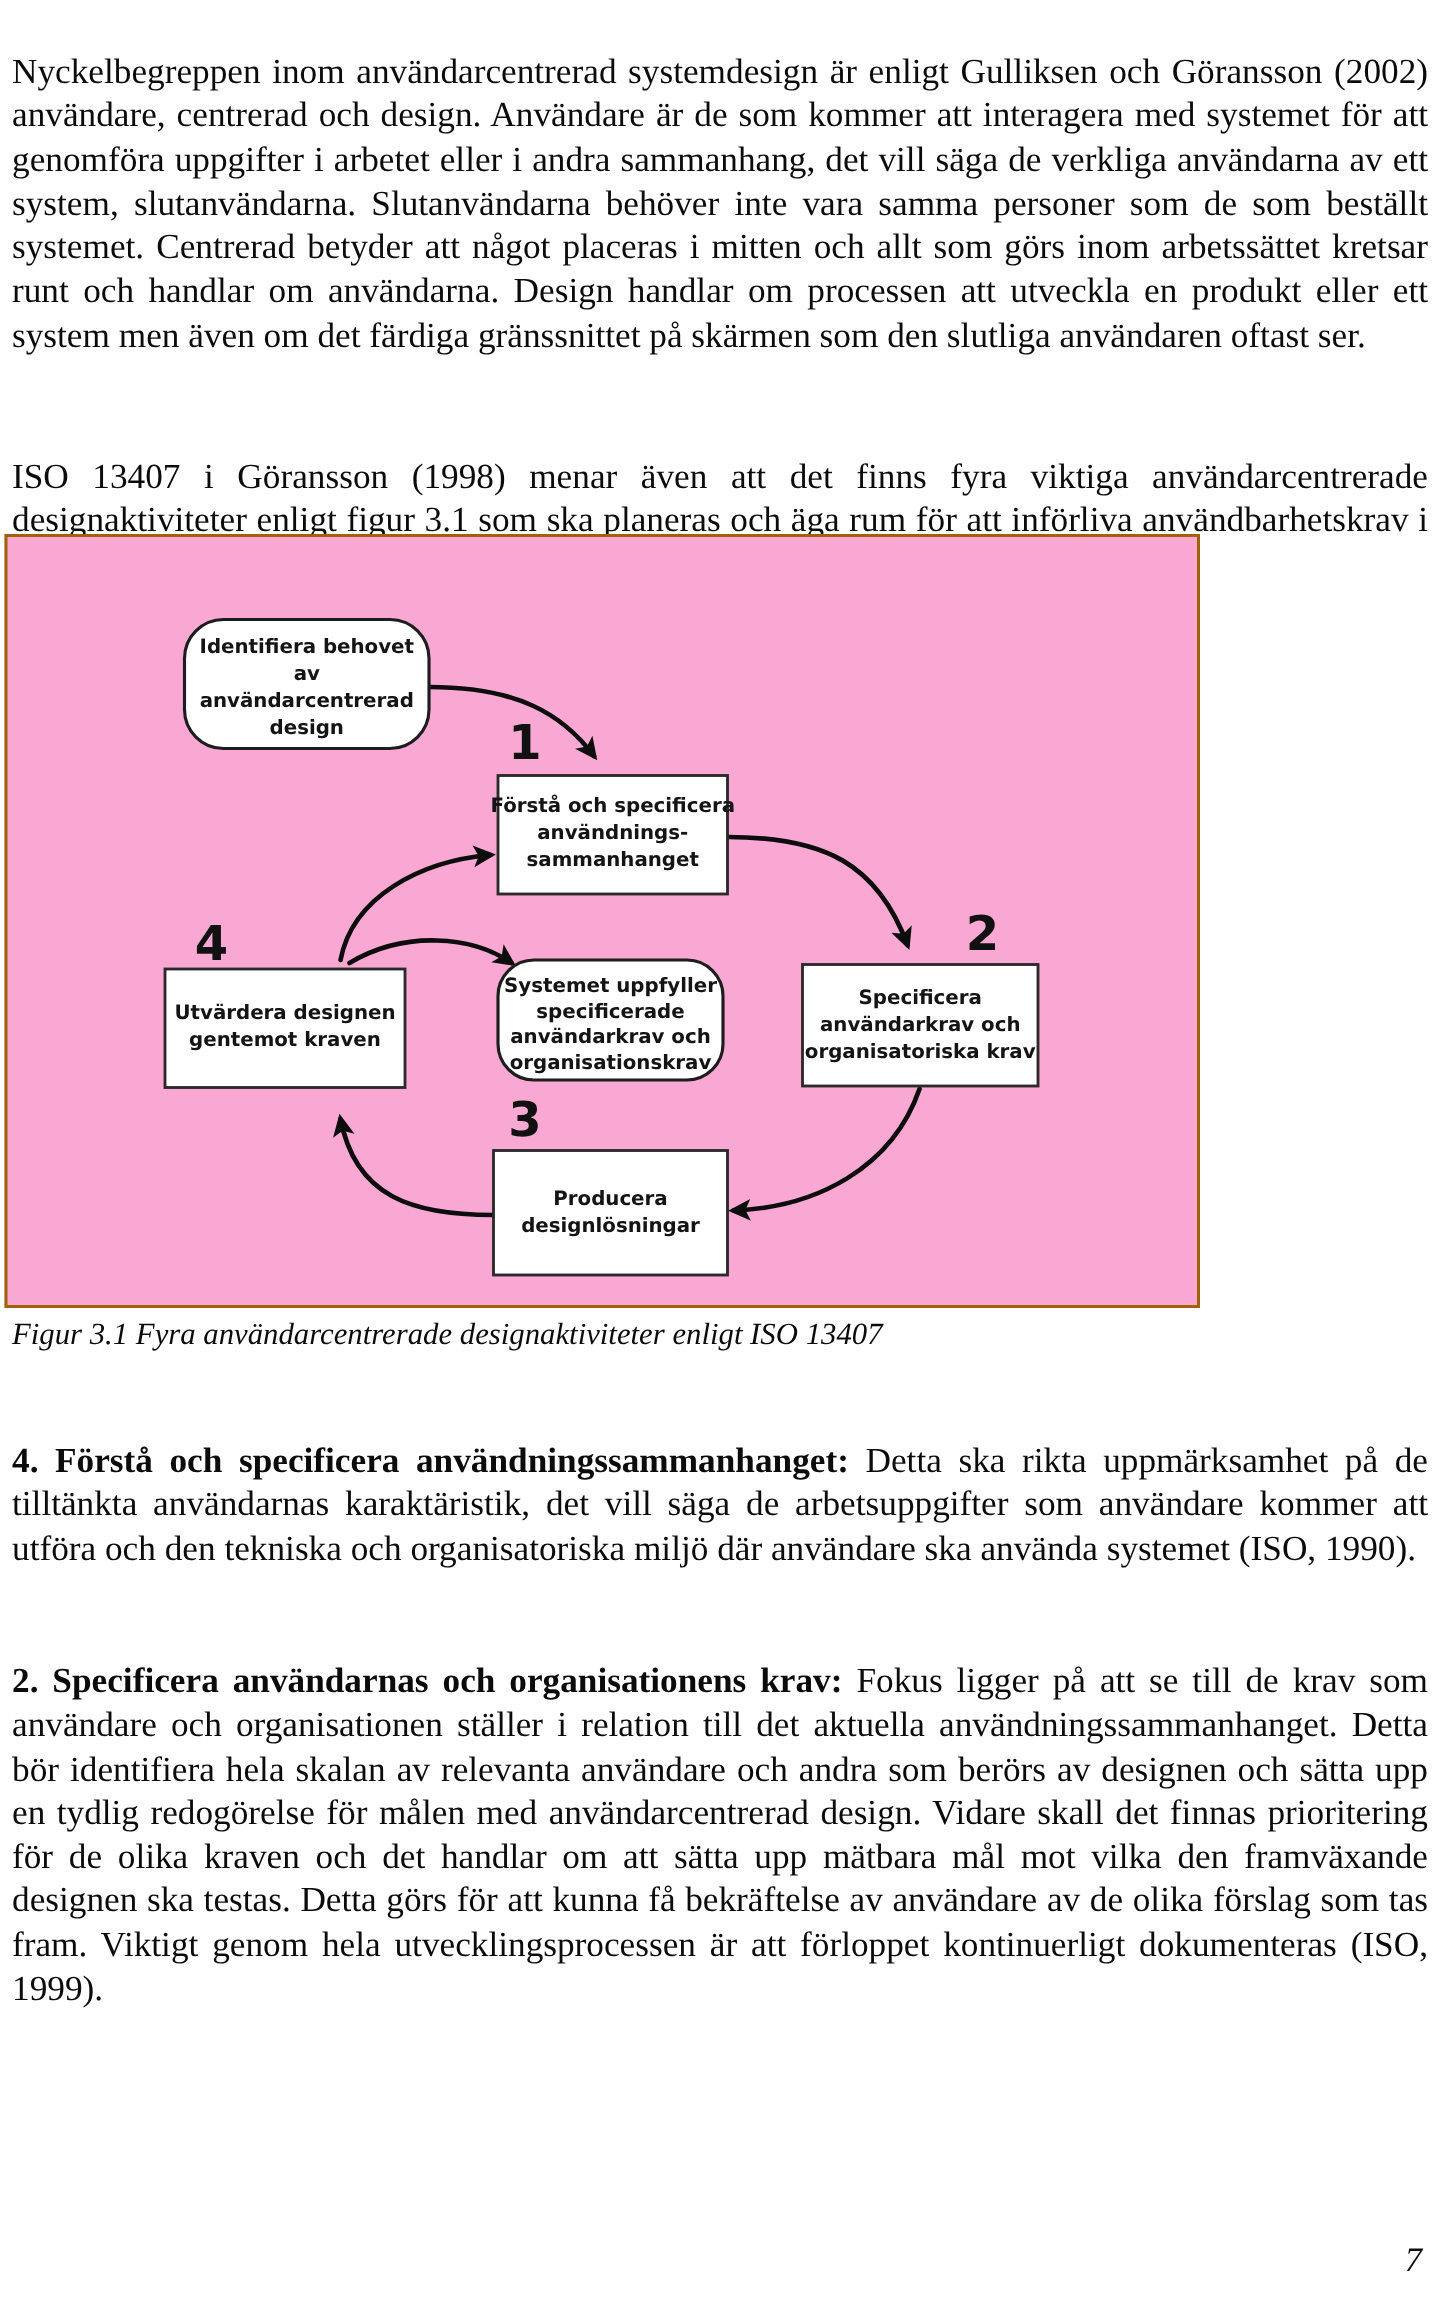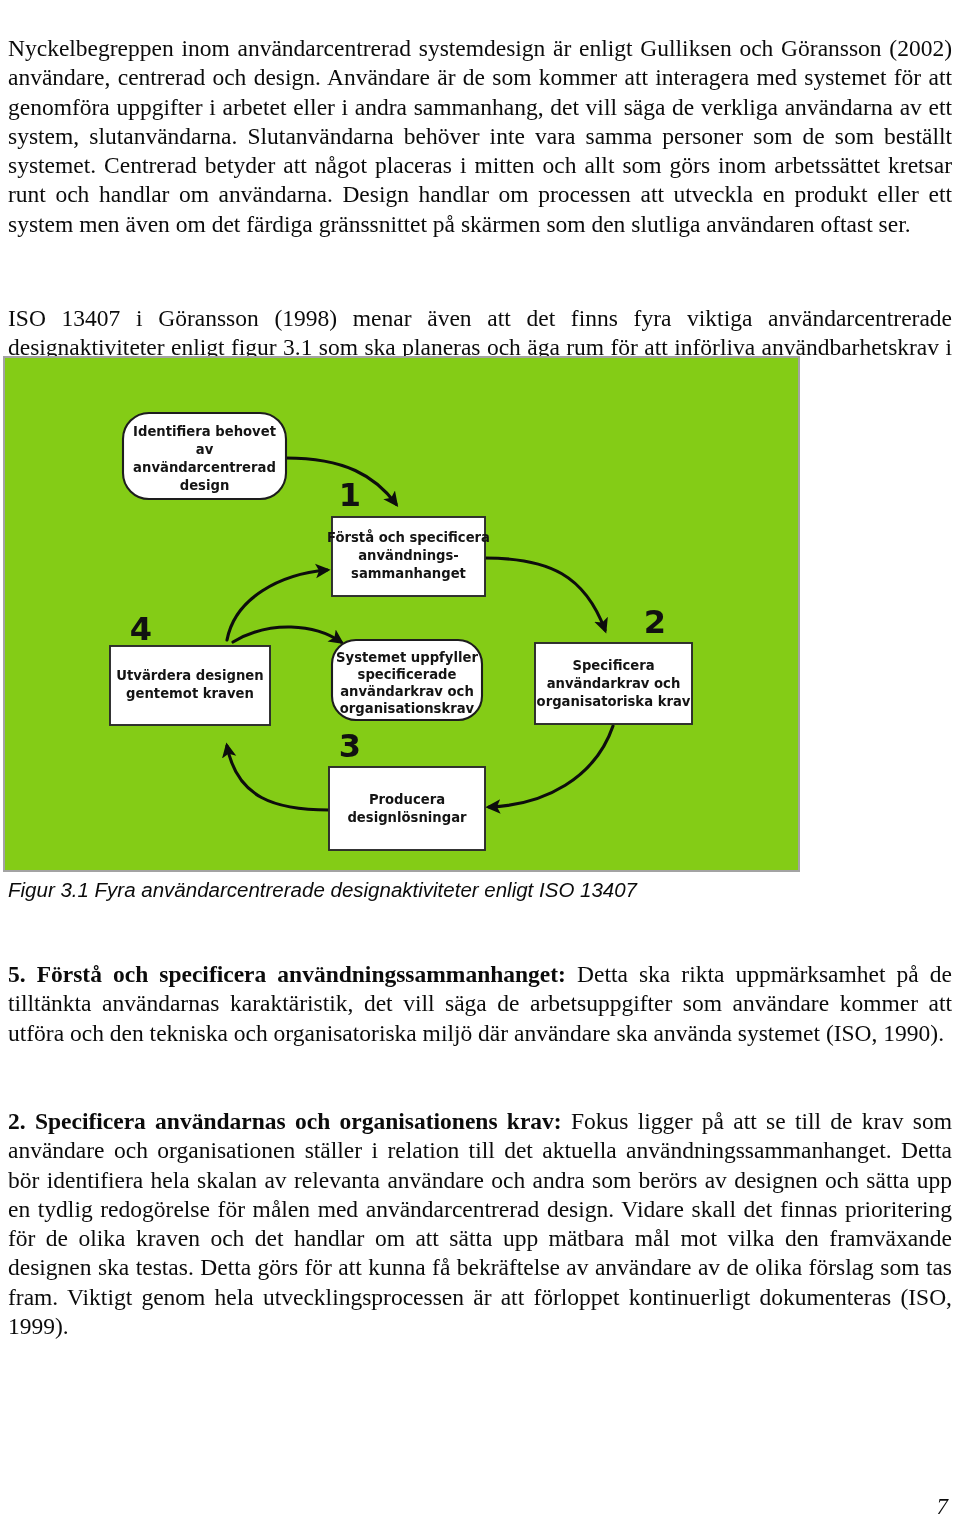--- a/index.html
+++ b/index.html
@@ -37,33 +37,33 @@
   .sec-3  { left: 8px;  top: 1337px; width: 944px; }
   .body-text b { font-weight: bold; }
 
   
   .figure-frame {
     position: absolute;
     left: 3px;
     top: 356px;
     width: 797px;
     height: 516px;
-    border: 2px solid #a3a3a3;
-    background: #84cc16;
+    border: 2px solid #a16207;
+    background: #f9a8d4;
     box-sizing: border-box;
   }
   .fig-svg { position: absolute; left: 0; top: 0; }
 
   
   .fig-caption {
     position: absolute;
     left: 8px;
     top: 878px;
     width: 700px;
-    font-family: Liberation Sans, sans-serif;
+    font-family: Liberation Serif, serif;
     font-style: italic;
     font-size: 20.5px;
     line-height: 24px;
     color: #0b0b0b;
   }
 
   
   .page-number {
     position: absolute;
     right: 12px;
@@ -186,21 +186,21 @@
         <text class="node-label" x="402" y="442">Producera</text>
         <text class="node-label" x="402" y="460">designlösningar</text>
       </g>
 
     </svg>
   </div>
 
   <div class="fig-caption">Figur 3.1 Fyra användarcentrerade designaktiviteter enligt ISO 13407</div>
 
   <div class="body-text sec-1">
-    <b>5. Förstå och specificera användningssammanhanget:</b><span> Detta ska rikta uppmärksamhet på de tilltänkta användarnas karaktäristik, det vill säga de arbetsuppgifter som användare kommer att utföra och den tekniska och organisatoriska miljö där användare ska använda systemet (ISO, 1990).</span>
+    <b>4. Förstå och specificera användningssammanhanget:</b><span> Detta ska rikta uppmärksamhet på de tilltänkta användarnas karaktäristik, det vill säga de arbetsuppgifter som användare kommer att utföra och den tekniska och organisatoriska miljö där användare ska använda systemet (ISO, 1990).</span>
   </div>
 
   <div class="body-text sec-2">
     <b>2. Specificera användarnas och organisationens krav:</b><span> Fokus ligger på att se till de krav som användare och organisationen ställer i relation till det aktuella användningssammanhanget. Detta bör identifiera hela skalan av relevanta användare och andra som berörs av designen och sätta upp en tydlig redogörelse för målen med användarcentrerad design. Vidare skall det finnas prioritering för de olika kraven och det handlar om att sätta upp mätbara mål mot vilka den framväxande designen ska testas. Detta görs för att kunna få bekräftelse av användare av de olika förslag som tas fram. Viktigt genom hela utvecklingsprocessen är att förloppet kontinuerligt dokumenteras (ISO, 1999).</span>
   </div>
 
 
   <div class="page-number">7</div>
 
 </div>

